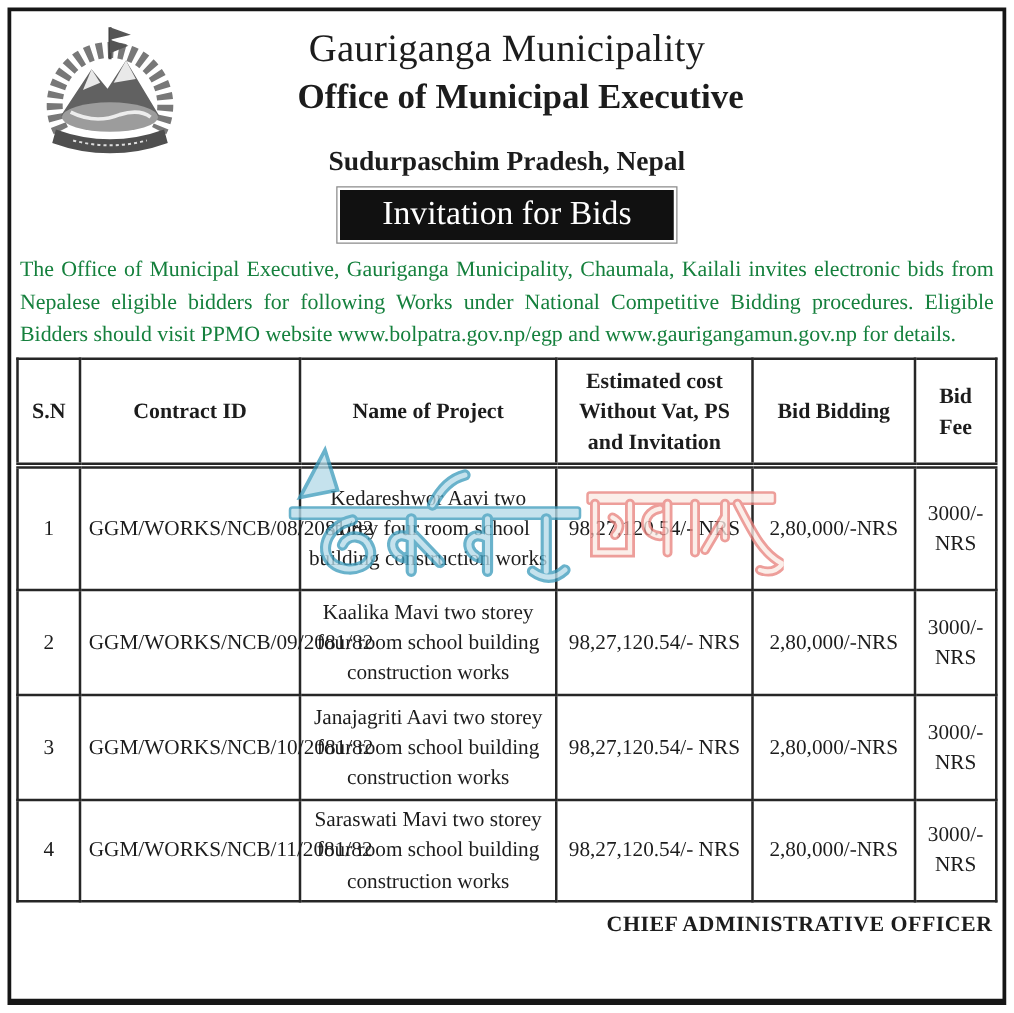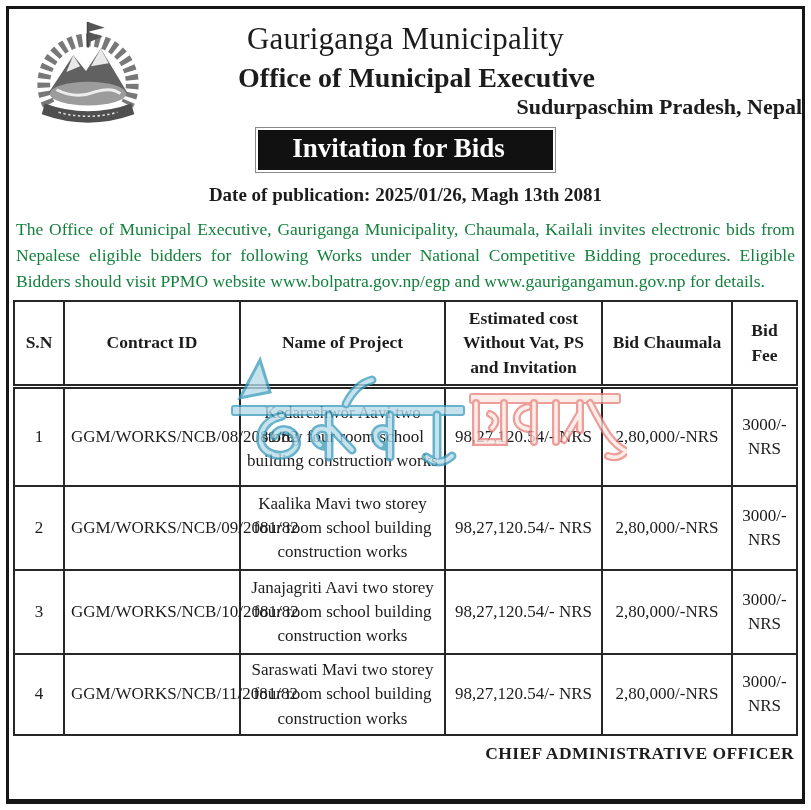--- a/index.html
+++ b/index.html
@@ -2,23 +2,23 @@
 <html><head>
 <meta charset="utf-8">
 <style>
   html,body{margin:0;padding:0;background:#ffffff;}
   body{width:811px;height:810px;position:relative;font-family:"Liberation Serif","DejaVu Serif",serif;color:#1c1c1c;}
   .frame{position:absolute;left:6px;top:6px;right:6px;bottom:6px;border:3px solid #161616;border-bottom-width:5px;background:#fff;overflow:hidden;}
   .header{position:relative;text-align:center;padding-top:10px;}
   .emblem{position:absolute;left:20px;top:10px;width:118px;height:110px;}
   .t1{font-size:31px;font-weight:normal;line-height:1.15;margin:2px 0 0 0;letter-spacing:.2px;}
   .t2{font-size:28px;font-weight:bold;line-height:1.15;margin:5px 0 0 0;padding-left:22px;}
-  .t3{font-size:22px;font-weight:bold;line-height:1.15;margin:0 0 0 0;text-align:right;}
+  .t3{font-size:22px;font-weight:bold;line-height:1.15;margin:22px 0 0 0;}
   .banner-wrap{margin-top:11px;}
-  .banner{display:inline-block;background:#111111;color:#ffffff;font-size:27px;font-weight:bold;padding:3px 48px 6px 34px;box-shadow:0 0 0 2px #ffffff,0 0 0 3px #8a8a8a;}
+  .banner{display:inline-block;background:#111111;color:#ffffff;font-size:27px;font-weight:normal;padding:3px 34px 6px 34px;box-shadow:0 0 0 2px #ffffff,0 0 0 3px #8a8a8a;}
   .pubdate{margin-top:14px;font-size:19px;font-weight:bold;}
   .intro{margin:11px 7px 5px 7px;font-size:17.5px;line-height:1.48;text-align:justify;color:#15803d;}
   table.bids{width:783px;margin:0 auto;border-collapse:collapse;table-layout:fixed;}
   table.bids th,table.bids td{border:2px solid #262626;text-align:center;vertical-align:middle;font-size:17px;line-height:1.42;padding:3px 6px;}
   table.bids thead th{font-weight:bold;height:76px;border-bottom:5px double #262626;font-size:17.5px;}
   tr.r1{height:100px;} tr.r2{height:84px;} tr.r3{height:84px;} tr.r4{height:80px;}
   td.nowrap{white-space:nowrap;padding:3px 2px;}
   .signoff{text-align:right;margin:7px 8px 0 0;font-size:17.5px;font-weight:bold;letter-spacing:.4px;}
   .watermark{position:absolute;left:222px;top:356px;width:405px;height:112px;z-index:5;pointer-events:none;opacity:.78;}
   .col-sn{width:50px;} .col-cid{width:176px;} .col-name{width:205px;} .col-cost{width:157px;} .col-sec{width:130px;} .col-fee{width:65px;}
@@ -40,41 +40,40 @@
       <path d="M28,71 Q48,81 68,73 Q84,68 93,75" fill="none" stroke="#ededed" stroke-width="3"></path>
       <path d="M16,85 Q60,101 104,85 L107,96 Q60,113 13,96 Z" fill="#4f4f4f"></path>
       <path d="M30,94 Q60,102 90,94" fill="none" stroke="#dddddd" stroke-width="1.6" stroke-dasharray="2.5 2.5"></path>
     </svg>
     <div class="t1">Gauriganga Municipality</div>
     <div class="t2">Office of Municipal Executive</div>
     <div class="t3">Sudurpaschim Pradesh, Nepal</div>
     <div class="banner-wrap">
       <span class="banner">Invitation for Bids</span>
     </div>
-    <div class="pubdate">Date of publication: 2025/01/26, Magh 13th 2081</div>
   </div>
 
   <p class="intro">The Office of Municipal Executive, Gauriganga Municipality, Chaumala, Kailali invites electronic bids from Nepalese eligible bidders for following Works under National Competitive Bidding procedures. Eligible Bidders should visit PPMO website www.bolpatra.gov.np/egp and www.gaurigangamun.gov.np for details.</p>
 
   <table class="bids">
     <colgroup>
       <col class="col-sn">
         <col class="col-cid">
         <col class="col-name">
         <col class="col-cost">
         <col class="col-sec">
         <col class="col-fee">
     </colgroup>
     <thead>
       <tr>
         <th>S.N</th>
         <th>Contract ID</th>
         <th>Name of Project</th>
         <th>Estimated cost Without Vat, PS and Invitation</th>
-        <th>Bid Chaumala</th>
+        <th>Bid Bidding</th>
         <th>Bid Fee</th>
       </tr>
     </thead>
     <tbody>
       <tr class="r1">
         <td>1</td>
         <td>GGM/WORKS/NCB/08/2081/82</td>
         <td>Kedareshwor Aavi two storey four room school building construction works</td>
         <td class="nowrap">98,27,120.54/- NRS</td>
         <td class="nowrap">2,80,000/-NRS</td>

